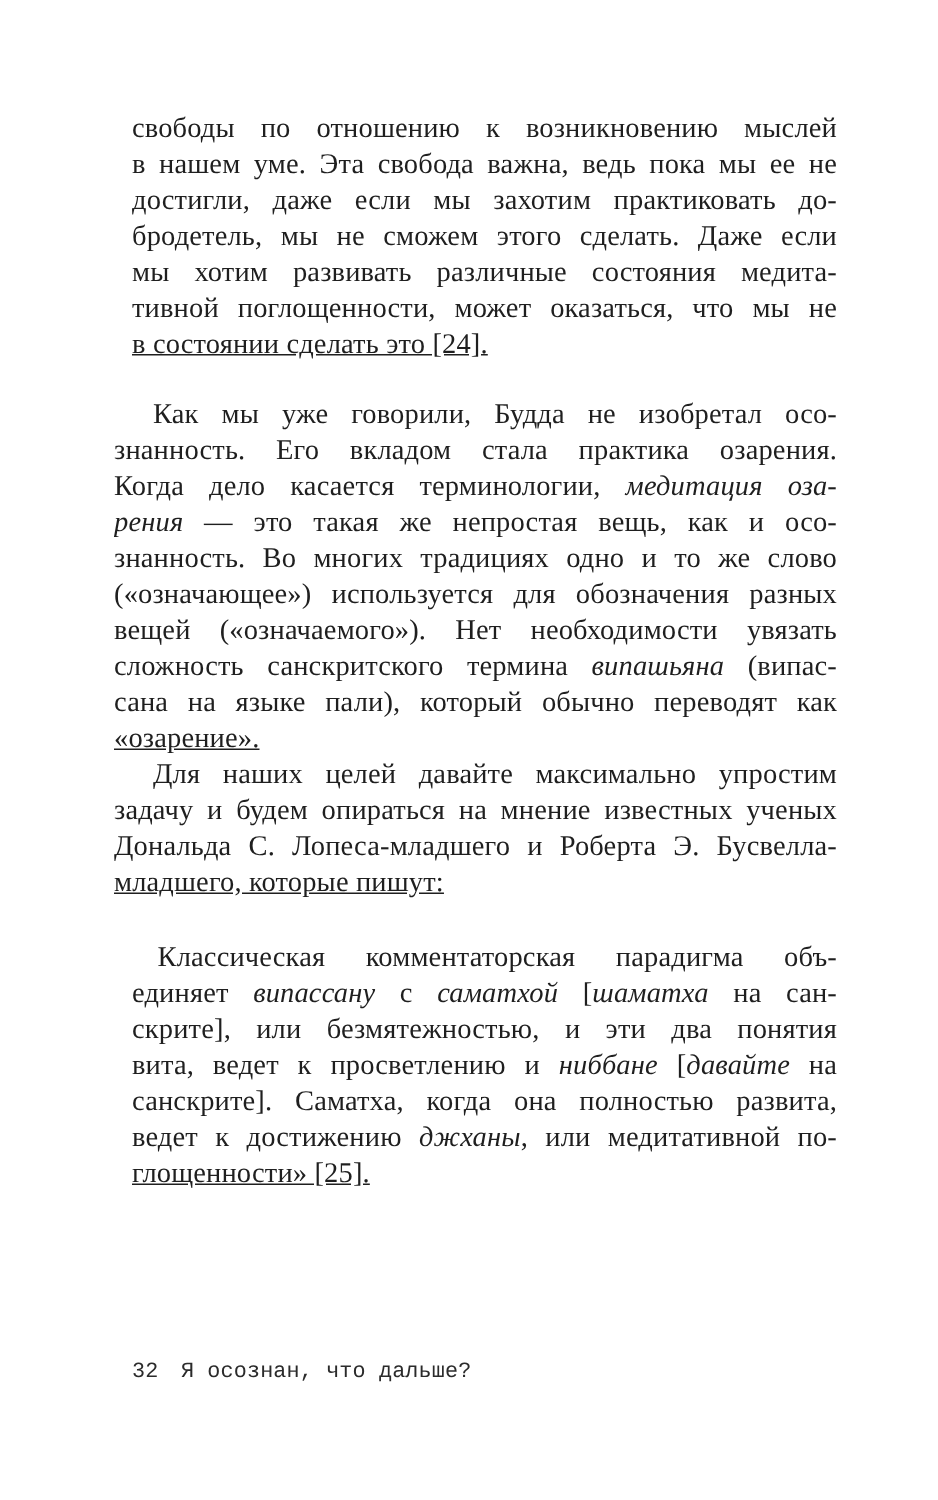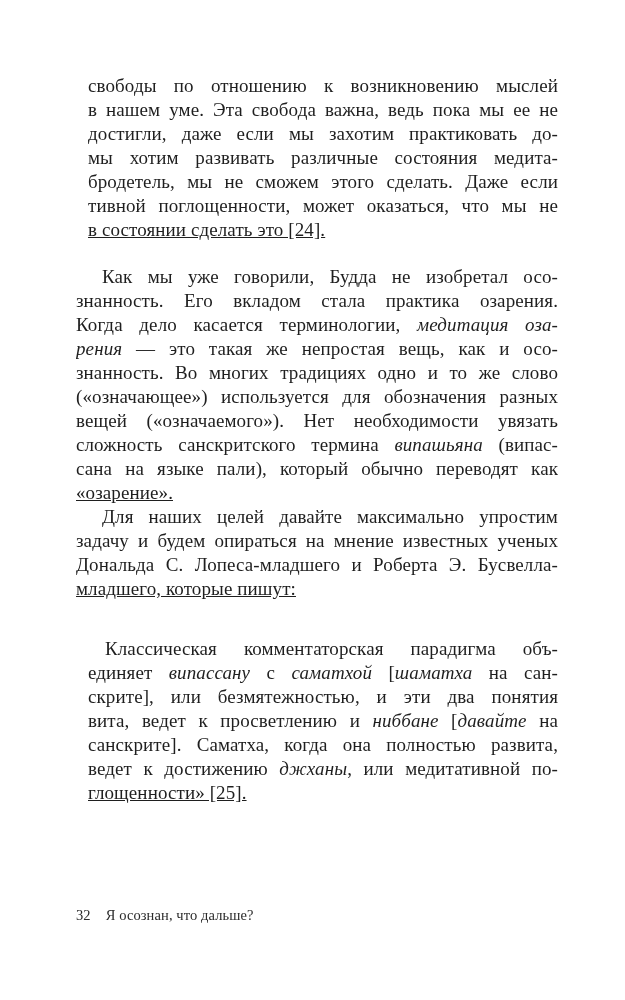--- a/index.html
+++ b/index.html
@@ -25,62 +25,62 @@
     top: 74px;
     width: 482px;
     font-size: 19px;
     line-height: 24px;
     letter-spacing: 0.1px;
     color: #1f1f1f;
   }
   .block { margin: 0; padding: 0; }
   .quote { padding-left: 12px; }
   .gap-md { margin-top: 23px; }
-  .gap-lg { margin-top: 36px; }
+  .gap-lg { margin-top: 26px; }
   .line {
     height: 24px;
     overflow: hidden;
     text-align: justify;
     text-align-last: justify;
     -moz-text-align-last: justify;
     text-justify: inter-word;
     white-space: normal;
   }
   .line.last {
     text-align-last: left;
     text-decoration: underline;
     -moz-text-align-last: left;
   }
   .para .line.indent { padding-left: 26px; }
   .quote .line.indent { padding-left: 17px; }
   .line em { font-style: italic; }
   .footer {
     position: absolute;
-    left: 76px;
+    left: 88px;
     top: 907px;
     display: flex;
     align-items: baseline;
     gap: 15px;
-    font-family: Liberation Serif, serif;
+    font-family: Liberation Mono, monospace;
     font-size: 14.5px;
     color: #2b2b2b;
     letter-spacing: 0.1px;
   }
 </style>
 </head>
 <body>
 
 <div class="page">
   <main class="text-col">
     <section class="block quote">
         <div class="line"><span>свободы по отношению к возникновению мыслей</span></div>
         <div class="line"><span>в нашем уме. Эта свобода важна, ведь пока мы ее не</span></div>
         <div class="line"><span>достигли, даже если мы захотим практиковать до-</span></div>
+        <div class="line"><span>бродетель, мы не сможем этого сделать. Даже если</span></div>
         <div class="line"><span>мы хотим развивать различные состояния медита-</span></div>
-        <div class="line"><span>бродетель, мы не сможем этого сделать. Даже если</span></div>
         <div class="line"><span>тивной поглощенности, может оказаться, что мы не</span></div>
         <div class="line last"><span>в состоянии сделать это [24].</span></div>
       </section>
     <section class="block para gap-md">
         <div class="line indent"><span>Как мы уже говорили, Будда не изобретал осо-</span></div>
         <div class="line"><span>знанность. Его вкладом стала практика озарения.</span></div>
         <div class="line"><span>Когда дело касается терминологии, </span><em>медитация оза-</em></div>
         <div class="line"><em>рения</em><span> — это такая же непростая вещь, как и осо-</span></div>
         <div class="line"><span>знанность. Во многих традициях одно и то же слово</span></div>
         <div class="line"><span>(«означающее») используется для обозначения разных</span></div>

